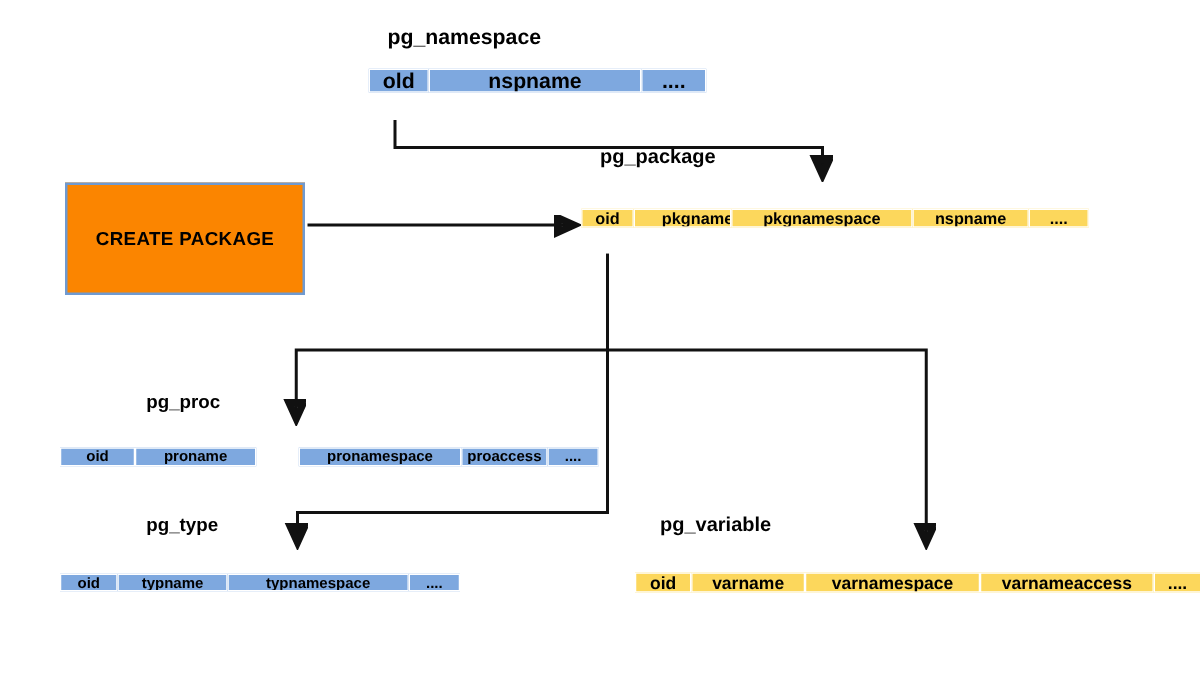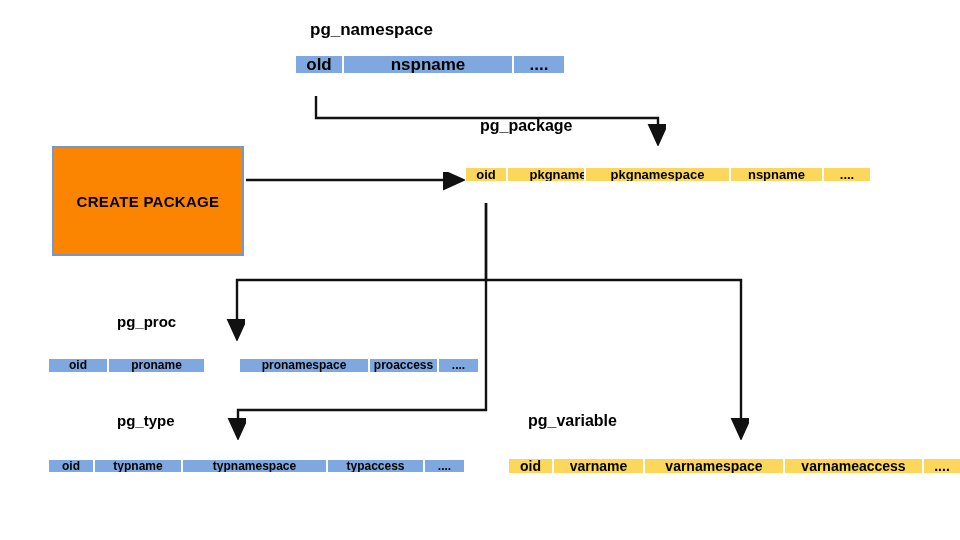--- a/index.html
+++ b/index.html
@@ -80,21 +80,21 @@
 
 <div id="canvas">
 
   <div class="tbl-title" style="left:310px; top:20px; font-size:17px;">pg_namespace</div>
   <div class="tbl blue" style="left:295px; top:33px; height:63px;">
     <div class="cell" style="width:48px; font-size:17px;">old</div>
     <div class="cell" style="width:170px; font-size:17px;">nspname</div>
     <div class="cell" style="width:52px; font-size:17px;">....</div>
   </div>
 
-  <div class="proc-box" style="left:52px; top:146px; width:192px; height:110px; font-size:15px;">CREATE PACKAGE</div>
+  <div class="proc-box" style="left:52px; top:146px; width:192px; height:90px; font-size:15px;">CREATE PACKAGE</div>
 
   <div class="tbl-title" style="left:480px; top:117px; font-size:16px;">pg_package</div>
   <div class="tbl yellow" style="left:465px; top:146px; height:57px;">
     <div class="cell" style="width:42px; font-size:13px;">oid</div>
     <div class="cell" style="width:78px; font-size:13px;padding-left:24px;">pkgname</div>
     <div class="cell" style="width:145px; font-size:13px;">pkgnamespace</div>
     <div class="cell" style="width:93px; font-size:13px;">nspname</div>
     <div class="cell" style="width:48px; font-size:13px;">....</div>
   </div>
 
@@ -105,21 +105,20 @@
     <div class="cell" style="width:130px; font-size:12px;margin-left:34px;">pronamespace</div>
     <div class="cell" style="width:69px; font-size:12px;">proaccess</div>
     <div class="cell" style="width:41px; font-size:12px;">....</div>
   </div>
 
   <div class="tbl-title" style="left:117px; top:412px; font-size:15px;">pg_type</div>
   <div class="tbl blue" style="left:48px; top:440px; height:52px;">
     <div class="cell" style="width:46px; font-size:12px;">oid</div>
     <div class="cell" style="width:88px; font-size:12px;">typname</div>
     <div class="cell" style="width:145px; font-size:12px;">typnamespace</div>
-    <div class="cell" style="width:97px; font-size:12px;">typaccess</div>
     <div class="cell" style="width:41px; font-size:12px;">....</div>
   </div>
 
   <div class="tbl-title" style="left:528px; top:412px; font-size:16px;">pg_variable</div>
   <div class="tbl yellow" style="left:508px; top:440px; height:52px;">
     <div class="cell" style="width:45px; font-size:14px;">oid</div>
     <div class="cell" style="width:91px; font-size:14px;">varname</div>
     <div class="cell" style="width:140px; font-size:14px;">varnamespace</div>
     <div class="cell" style="width:139px; font-size:14px;">varnameaccess</div>
     <div class="cell" style="width:38px; font-size:14px;">....</div>

